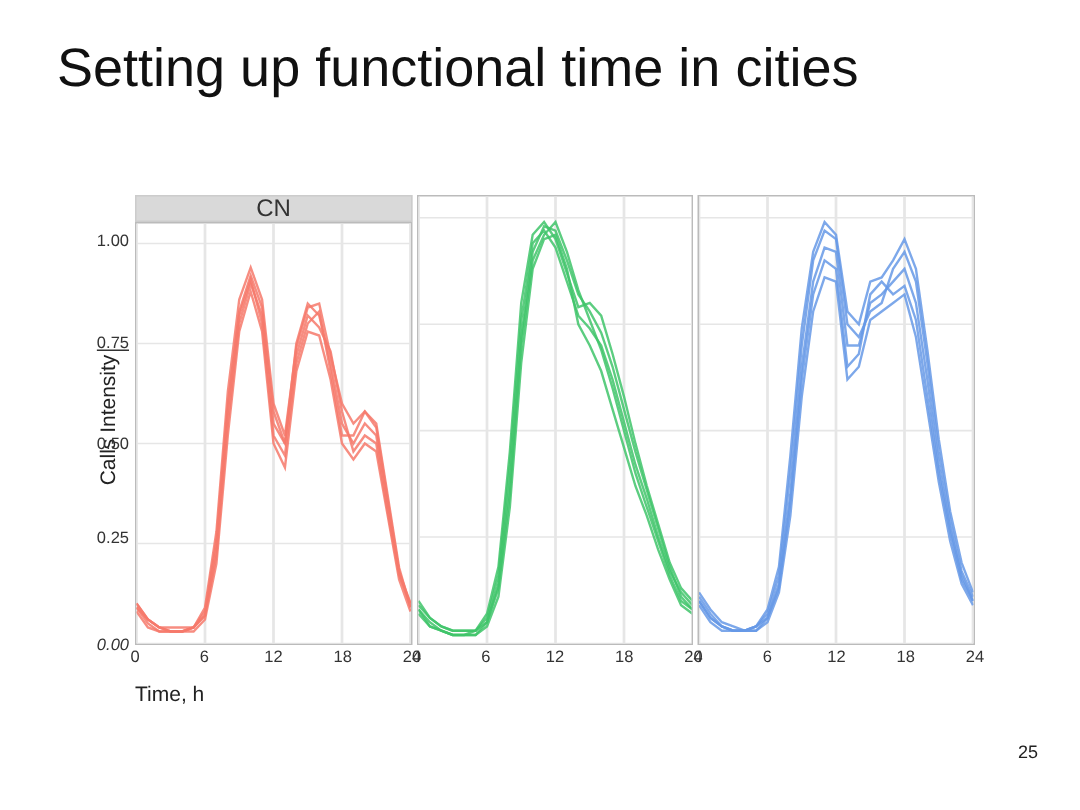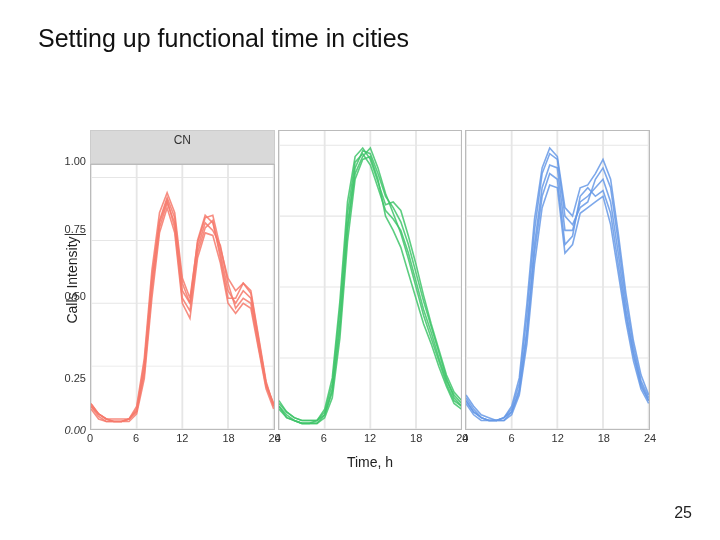--- a/index.html
+++ b/index.html
@@ -6,28 +6,28 @@
     margin: 0; padding: 0;
     width: 720px; height: 540px;
     background: #ffffff;
     font-family: Arial, Helvetica, sans-serif;
     position: relative;
     overflow: hidden;
   }
   .slide-title {
     position: absolute;
     top: 24px; left: 38px; right: 38px;
-    font-size: 25px;
+    font-size: 36px;
     color: #111;
     font-weight: normal;
   }
   .page-number {
     position: absolute;
-    bottom: 18px; right: 28px;
-    font-size: 16px;
+    bottom: 32px; right: 28px;
+    font-size: 12px;
     color: #222;
   }
   .chart-area {
     position: absolute;
     top: 130px;
     left: 90px;
     width: 560px;
     height: 300px;
   }
   .ylabel {
@@ -36,45 +36,45 @@
     top: 50%;
     transform: translateY(-50%) rotate(-90deg);
     transform-origin: center;
     font-size: 14px;
     color: #222;
   }
   .xlabel {
     position: absolute;
     left: 0; right: 0;
     bottom: -40px;
-    text-align: center;
+    text-align: left;
     font-size: 14px;
     color: #222;
   }
   .facets {
     position: absolute;
     top: 0; left: 0;
     width: 100%;
     height: 100%;
     display: flex;
     flex-direction: row;
   }
   .facet {
     flex: 1;
     display: flex;
     flex-direction: column;
     margin-right: 3px;
   }
   .facet:last-child { margin-right: 0; }
   .facet-strip {
     background: #d9d9d9;
-    height: 34px;
+    height: 18px;
     line-height: 18px;
     text-align: center;
-    font-size: 12px;
+    font-size: 16px;
     color: #333;
     border: 0.5px solid #ccc;
     box-sizing: border-box;
   }
   .facet-panel {
     flex: 1;
     position: relative;
     background: #ffffff;
     border: 0.5px solid #bbb;
     box-sizing: border-box;
@@ -128,21 +128,21 @@
 <div class="slide-title">Setting up functional time in cities</div>
 <div class="page-number">25</div>
 
 <div class="chart-area">
 
   <div class="ylabel">Calls Intensity</div>
   <div class="xlabel">Time, h</div>
 
   <div class="ytick-labels" id="yticks">
       <div style="top: 282px; font-style: italic;">0.00</div>
-      <div style="top: 230px;">0.25</div>
+      <div style="top: 211px;">0.25</div>
       <div style="top: 147.714px;">0.50</div>
       <div style="top: 80.5714px; text-decoration: underline;">0.75</div>
       <div style="top: 13.4286px;">1.00</div>
     </div>
 
   <div class="facets" id="facets">
       <div class="facet">
         <div class="facet-strip">CN</div>
         <div class="facet-panel">
           <svg viewBox="0 0 100 282" preserveAspectRatio="none">

